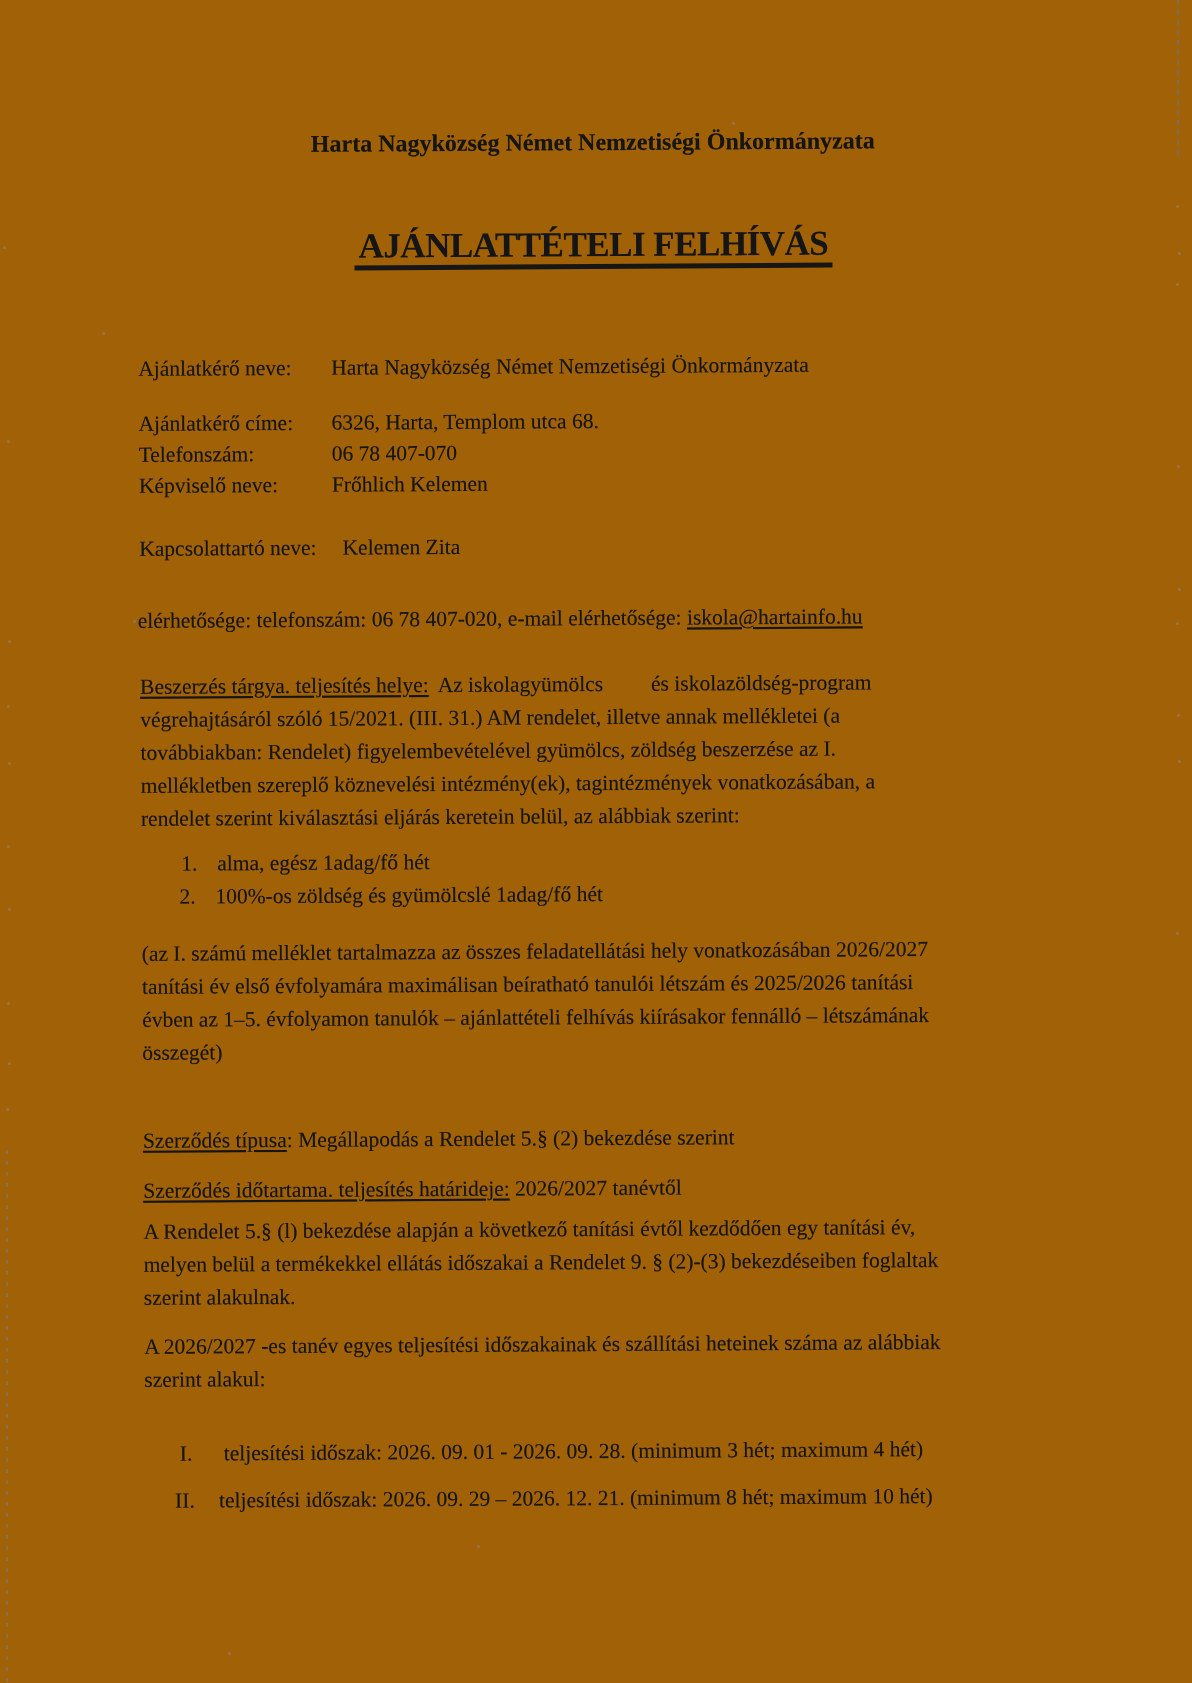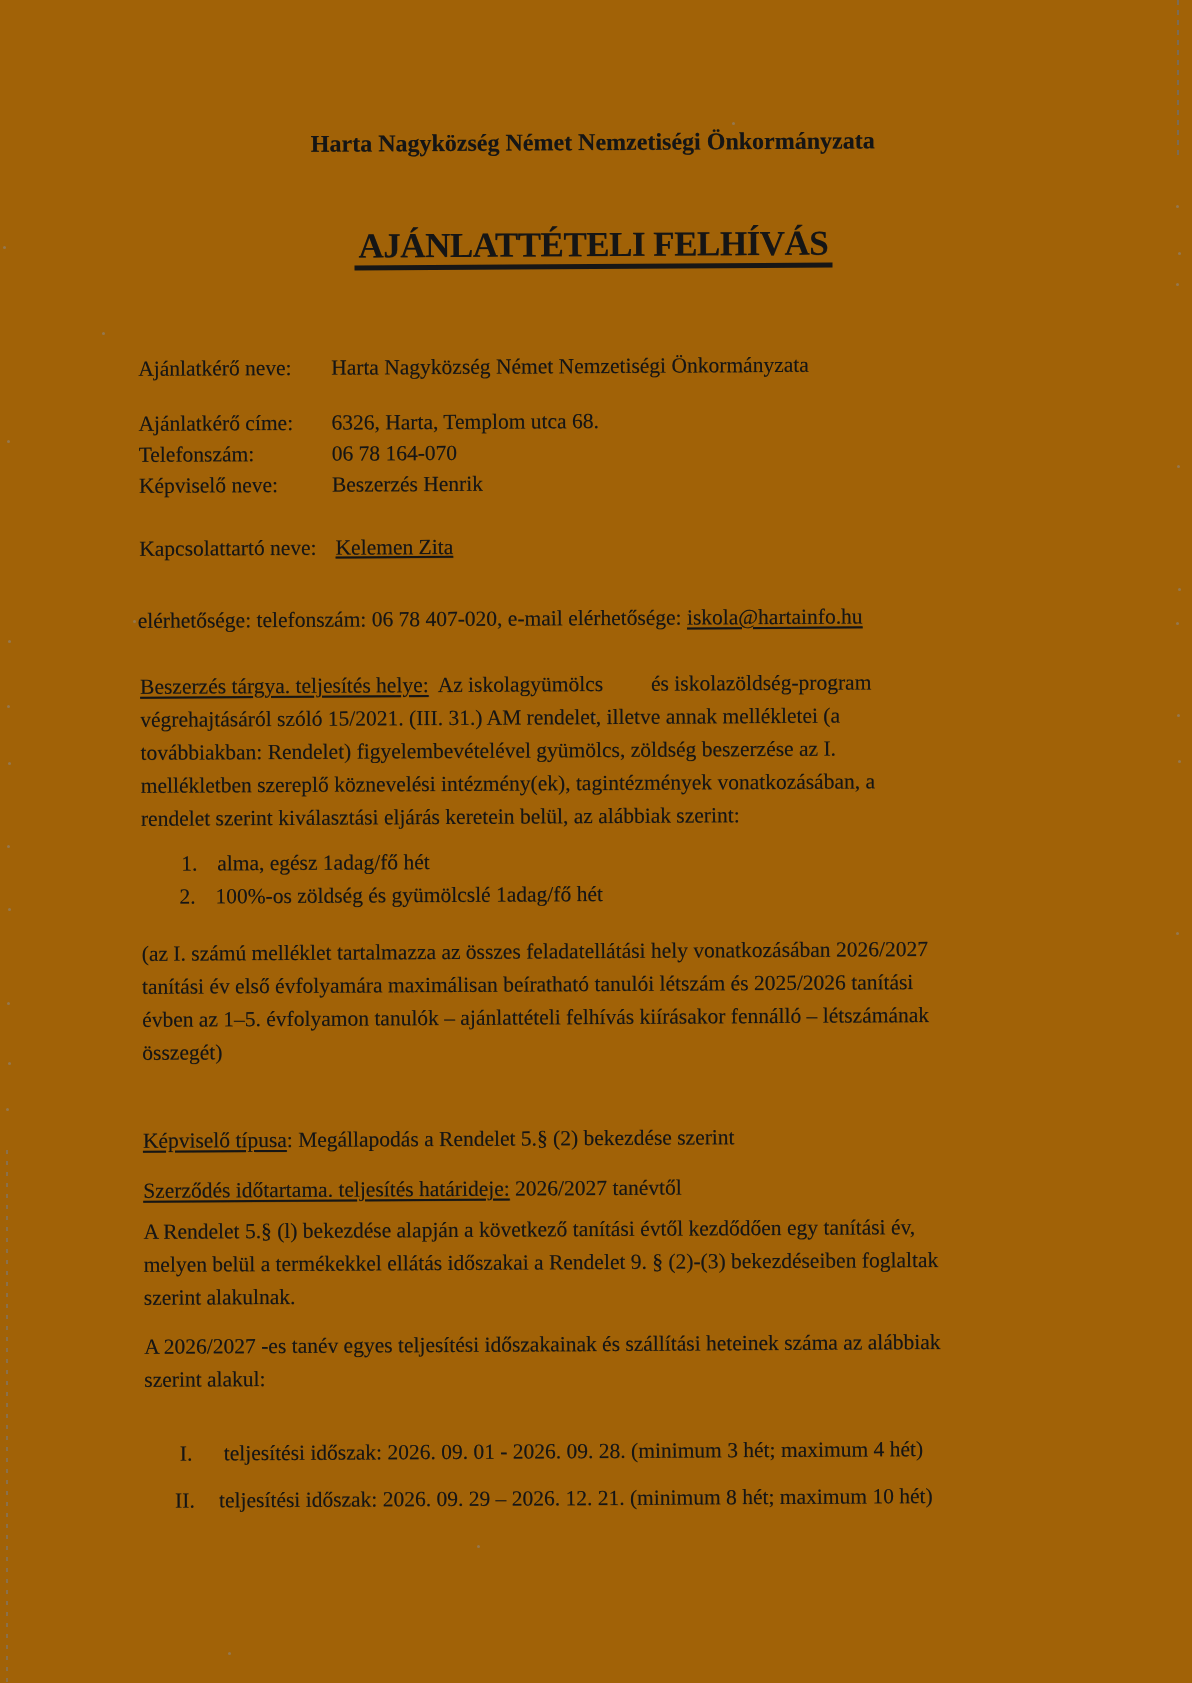--- a/index.html
+++ b/index.html
@@ -12,21 +12,21 @@
   .blk{position:absolute;left:140px;font-size:21.5px;line-height:33px;white-space:nowrap;
        text-shadow:0.2px 0.2px 0.5px rgba(25,25,25,0.45);}
   .center{left:0;width:1192px;text-align:center;}
   .org{top:126px;font-size:24px;font-weight:bold;}
   .title-wrap{top:228px;}
   .title{display:inline-block;font-size:35px;font-weight:bold;letter-spacing:-0.5px;
          border-bottom:5px solid #161616;padding:0 4px 3px 4px;}
   .frow .fl{display:inline-block;width:193px;}
   .r1{top:350px}.r2{top:405px}.r3{top:436px}.r4{top:467px}
   .r5{top:530px}
-  .r5 .fv{margin-left:19px;text-decoration:underline;}
+  .r5 .fv{margin-left:26px;}
   .contact{top:602px;left:138px;}
   .u{text-decoration:underline;text-decoration-thickness:1.8px;text-underline-offset:3px;}
   .subject{top:668px;}
   .subject .lead{margin-left:9px;}
   .subject .gap{margin-left:48px;}
   .olist .num{display:inline-block;width:36px;}
   .li1{top:845px;left:180px;}
   .li2{top:878px;left:178px;}
   .annex{top:935px;}
   .ctype{top:1122px;}
@@ -54,24 +54,24 @@
       <span class="title">AJÁNLATTÉTELI FELHÍVÁS</span>
     </div>
 
     <div class="blk frow r1">
       <span class="fl">Ajánlatkérő neve:</span><span class="fv">Harta Nagyközség Német Nemzetiségi Önkormányzata</span>
     </div>
     <div class="blk frow r2">
       <span class="fl">Ajánlatkérő címe:</span><span class="fv">6326, Harta, Templom utca 68.</span>
     </div>
     <div class="blk frow r3">
-      <span class="fl">Telefonszám:</span><span class="fv">06 78 164-070</span>
+      <span class="fl">Telefonszám:</span><span class="fv">06 78 407-070</span>
     </div>
     <div class="blk frow r4">
-      <span class="fl">Képviselő neve:</span><span class="fv">Beszerzés Henrik</span>
+      <span class="fl">Képviselő neve:</span><span class="fv">Frőhlich Kelemen</span>
     </div>
     <div class="blk frow r5">
       <span>Kapcsolattartó neve:</span><span class="fv">Kelemen Zita</span>
     </div>
 
     <div class="blk contact">
       <span>elérhetősége: telefonszám: 06 78 407-020, e-mail elérhetősége: </span><span class="u">iskola@hartainfo.hu</span>
     </div>
 
     <div class="blk subject">
@@ -92,21 +92,21 @@
     </div>
 
     <div class="blk annex">
       <div>(az I. számú melléklet tartalmazza az összes feladatellátási hely vonatkozásában 2026/2027</div>
       <div>tanítási év első évfolyamára maximálisan beíratható tanulói létszám és 2025/2026 tanítási</div>
       <div>évben az 1–5. évfolyamon tanulók – ajánlattételi felhívás kiírásakor fennálló – létszámának</div>
       <div>összegét)</div>
     </div>
 
     <div class="blk ctype">
-      <span class="u">Képviselő típusa</span><span>: Megállapodás a Rendelet 5.§ (2) bekezdése szerint</span>
+      <span class="u">Szerződés típusa</span><span>: Megállapodás a Rendelet 5.§ (2) bekezdése szerint</span>
     </div>
 
     <div class="blk cdur">
       <span class="u">Szerződés időtartama. teljesítés határideje:</span><span> 2026/2027 tanévtől</span>
     </div>
 
     <div class="blk reg">
       <div>A Rendelet 5.§ (l) bekezdése alapján a következő tanítási évtől kezdődően egy tanítási év,</div>
       <div>melyen belül a termékekkel ellátás időszakai a Rendelet 9. § (2)-(3) bekezdéseiben foglaltak</div>
       <div>szerint alakulnak.</div>

